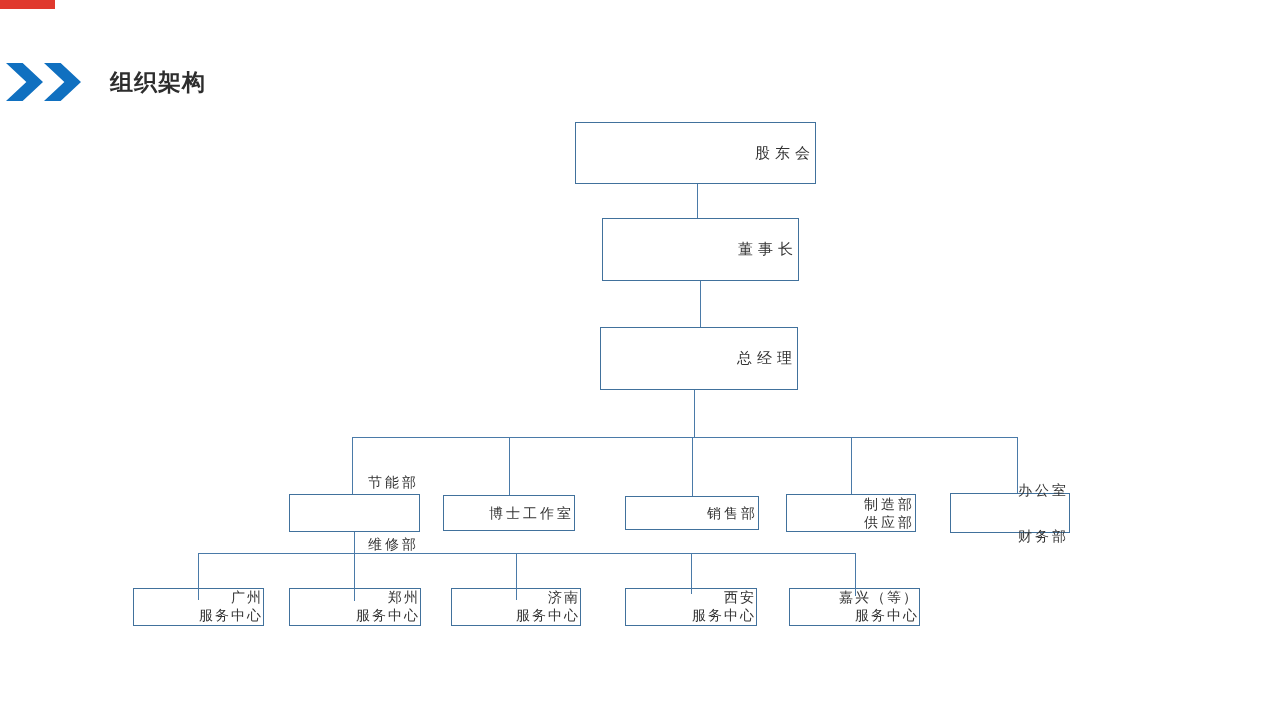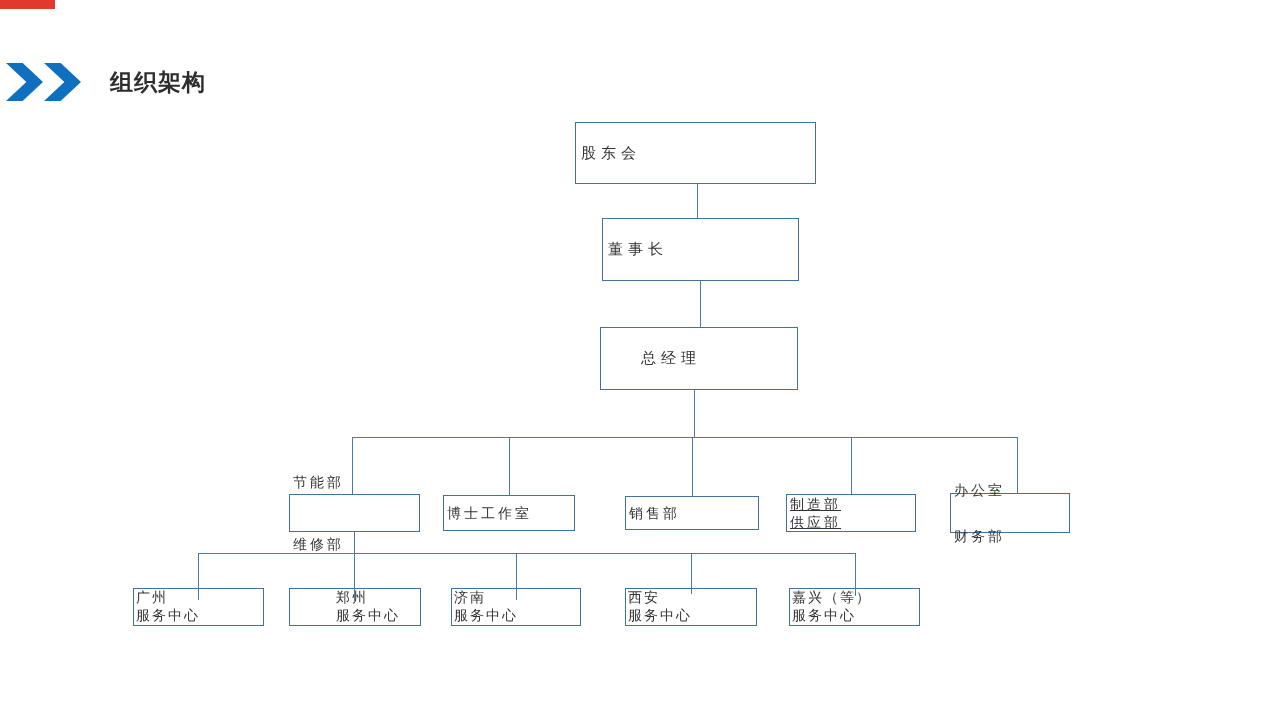--- a/index.html
+++ b/index.html
@@ -32,21 +32,21 @@
     letter-spacing: 1px;
     color: var(--title-color, #2d2d2d);
   }
   
   .node {
     position: absolute;
     box-sizing: border-box;
     background: #ffffff;
     border: 1.5px solid var(--box-border, #41719c);
     display: flex; flex-direction: column;
-    align-items: flex-start; justify-content: center;
+    align-items: flex-end; justify-content: center;
     color: var(--box-text, #333333);
     text-align: center;
   }
   .node.lv-top { font-size: 15px; letter-spacing: 5px; text-indent: 5px; }
   .node.lv-dept { font-size: 14px; letter-spacing: 3px; text-indent: 3px; line-height: 18px; }
   .node.lv-svc  { font-size: 14px; letter-spacing: 2px; text-indent: 2px; line-height: 18px; font-family: Liberation Mono, monospace; }
   .node span { display: block; }
   
   .vline, .hline { position: absolute; background: var(--connector, #4a7aa8); }
   .vline { width: 1.3px; }
@@ -75,21 +75,21 @@
   <div class="node lv-dept" style="left:289px; top:494px; width:131px; height:38px;gap:44px;">
     <span>节能部</span>
     <span>维修部</span>
   </div>
   <div class="node lv-dept" style="left:443px; top:495px; width:132px; height:36px;">
     <span>博士工作室</span>
   </div>
   <div class="node lv-dept" style="left:625px; top:496px; width:134px; height:34px;">
     <span>销售部</span>
   </div>
-  <div class="node lv-dept" style="left:786px; top:494px; width:130px; height:38px;text-decoration:underline;">
+  <div class="node lv-dept" style="left:786px; top:494px; width:130px; height:38px;">
     <span>制造部</span>
     <span>供应部</span>
   </div>
   <div class="node lv-dept" style="left:950px; top:493px; width:120px; height:40px;gap:28px;">
     <span>办公室</span>
     <span>财务部</span>
   </div>
 
   <div class="node lv-svc" style="left:133px; top:588px; width:131px; height:38px;">
     <span>广州</span>

